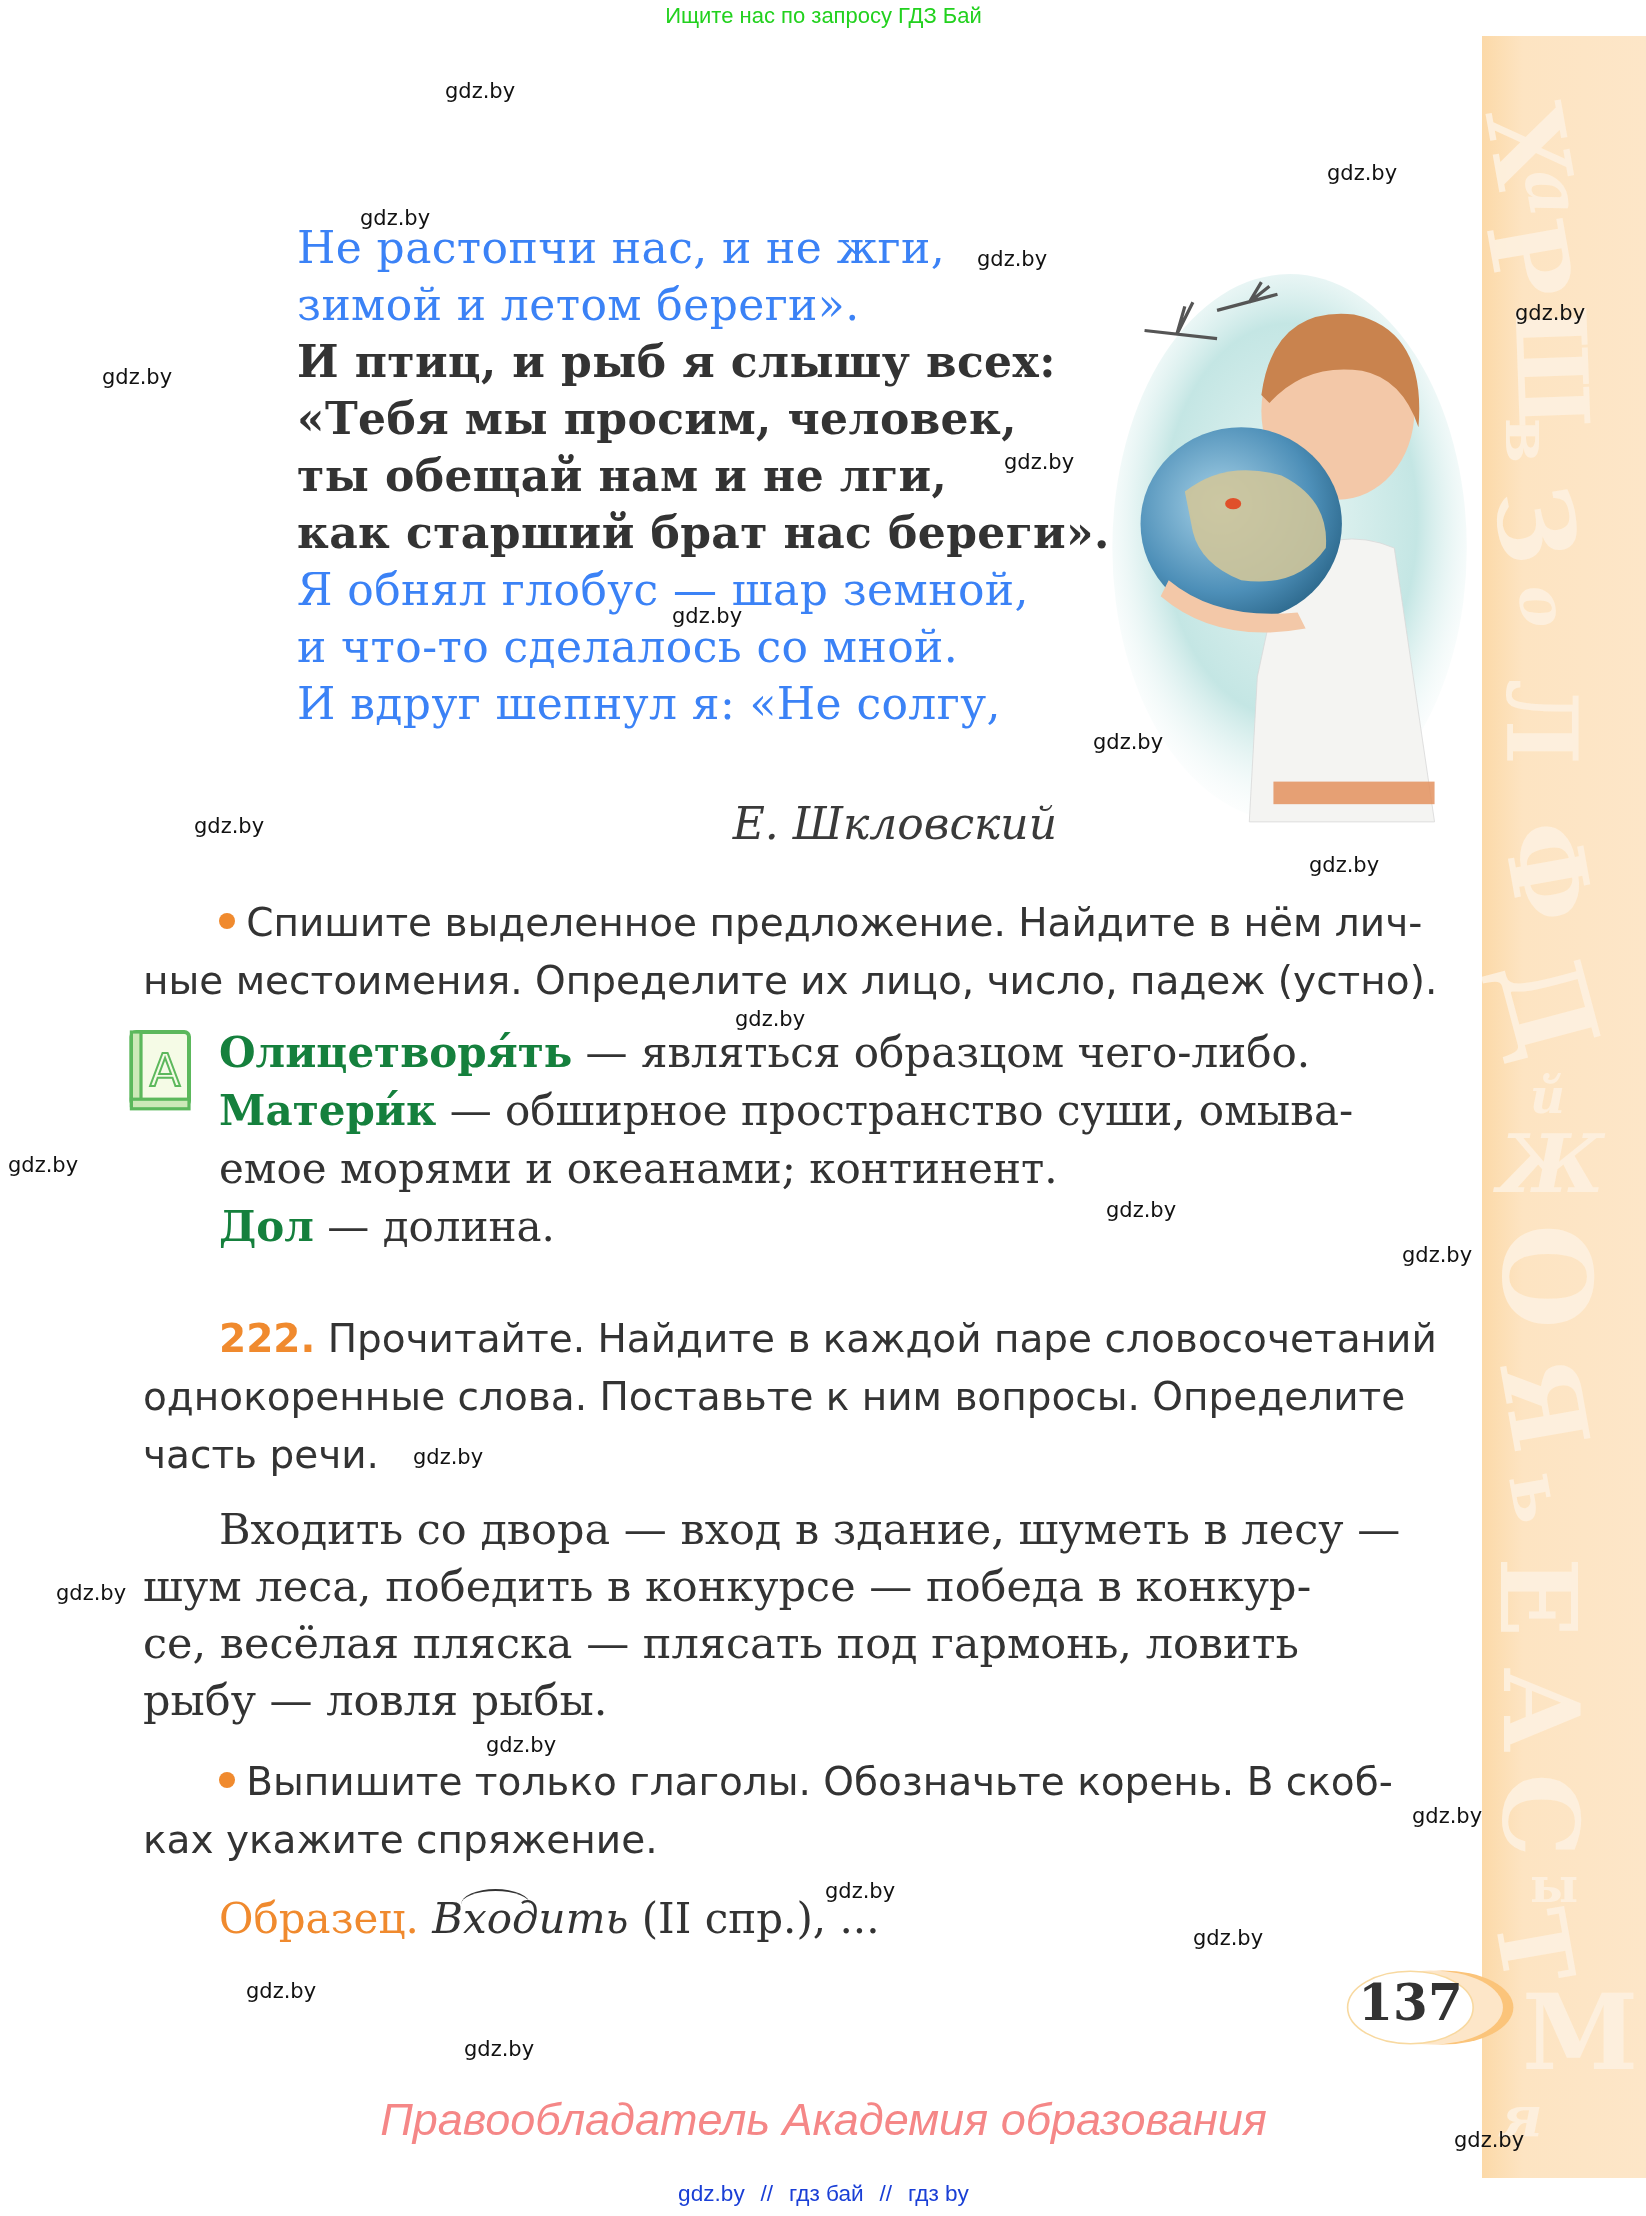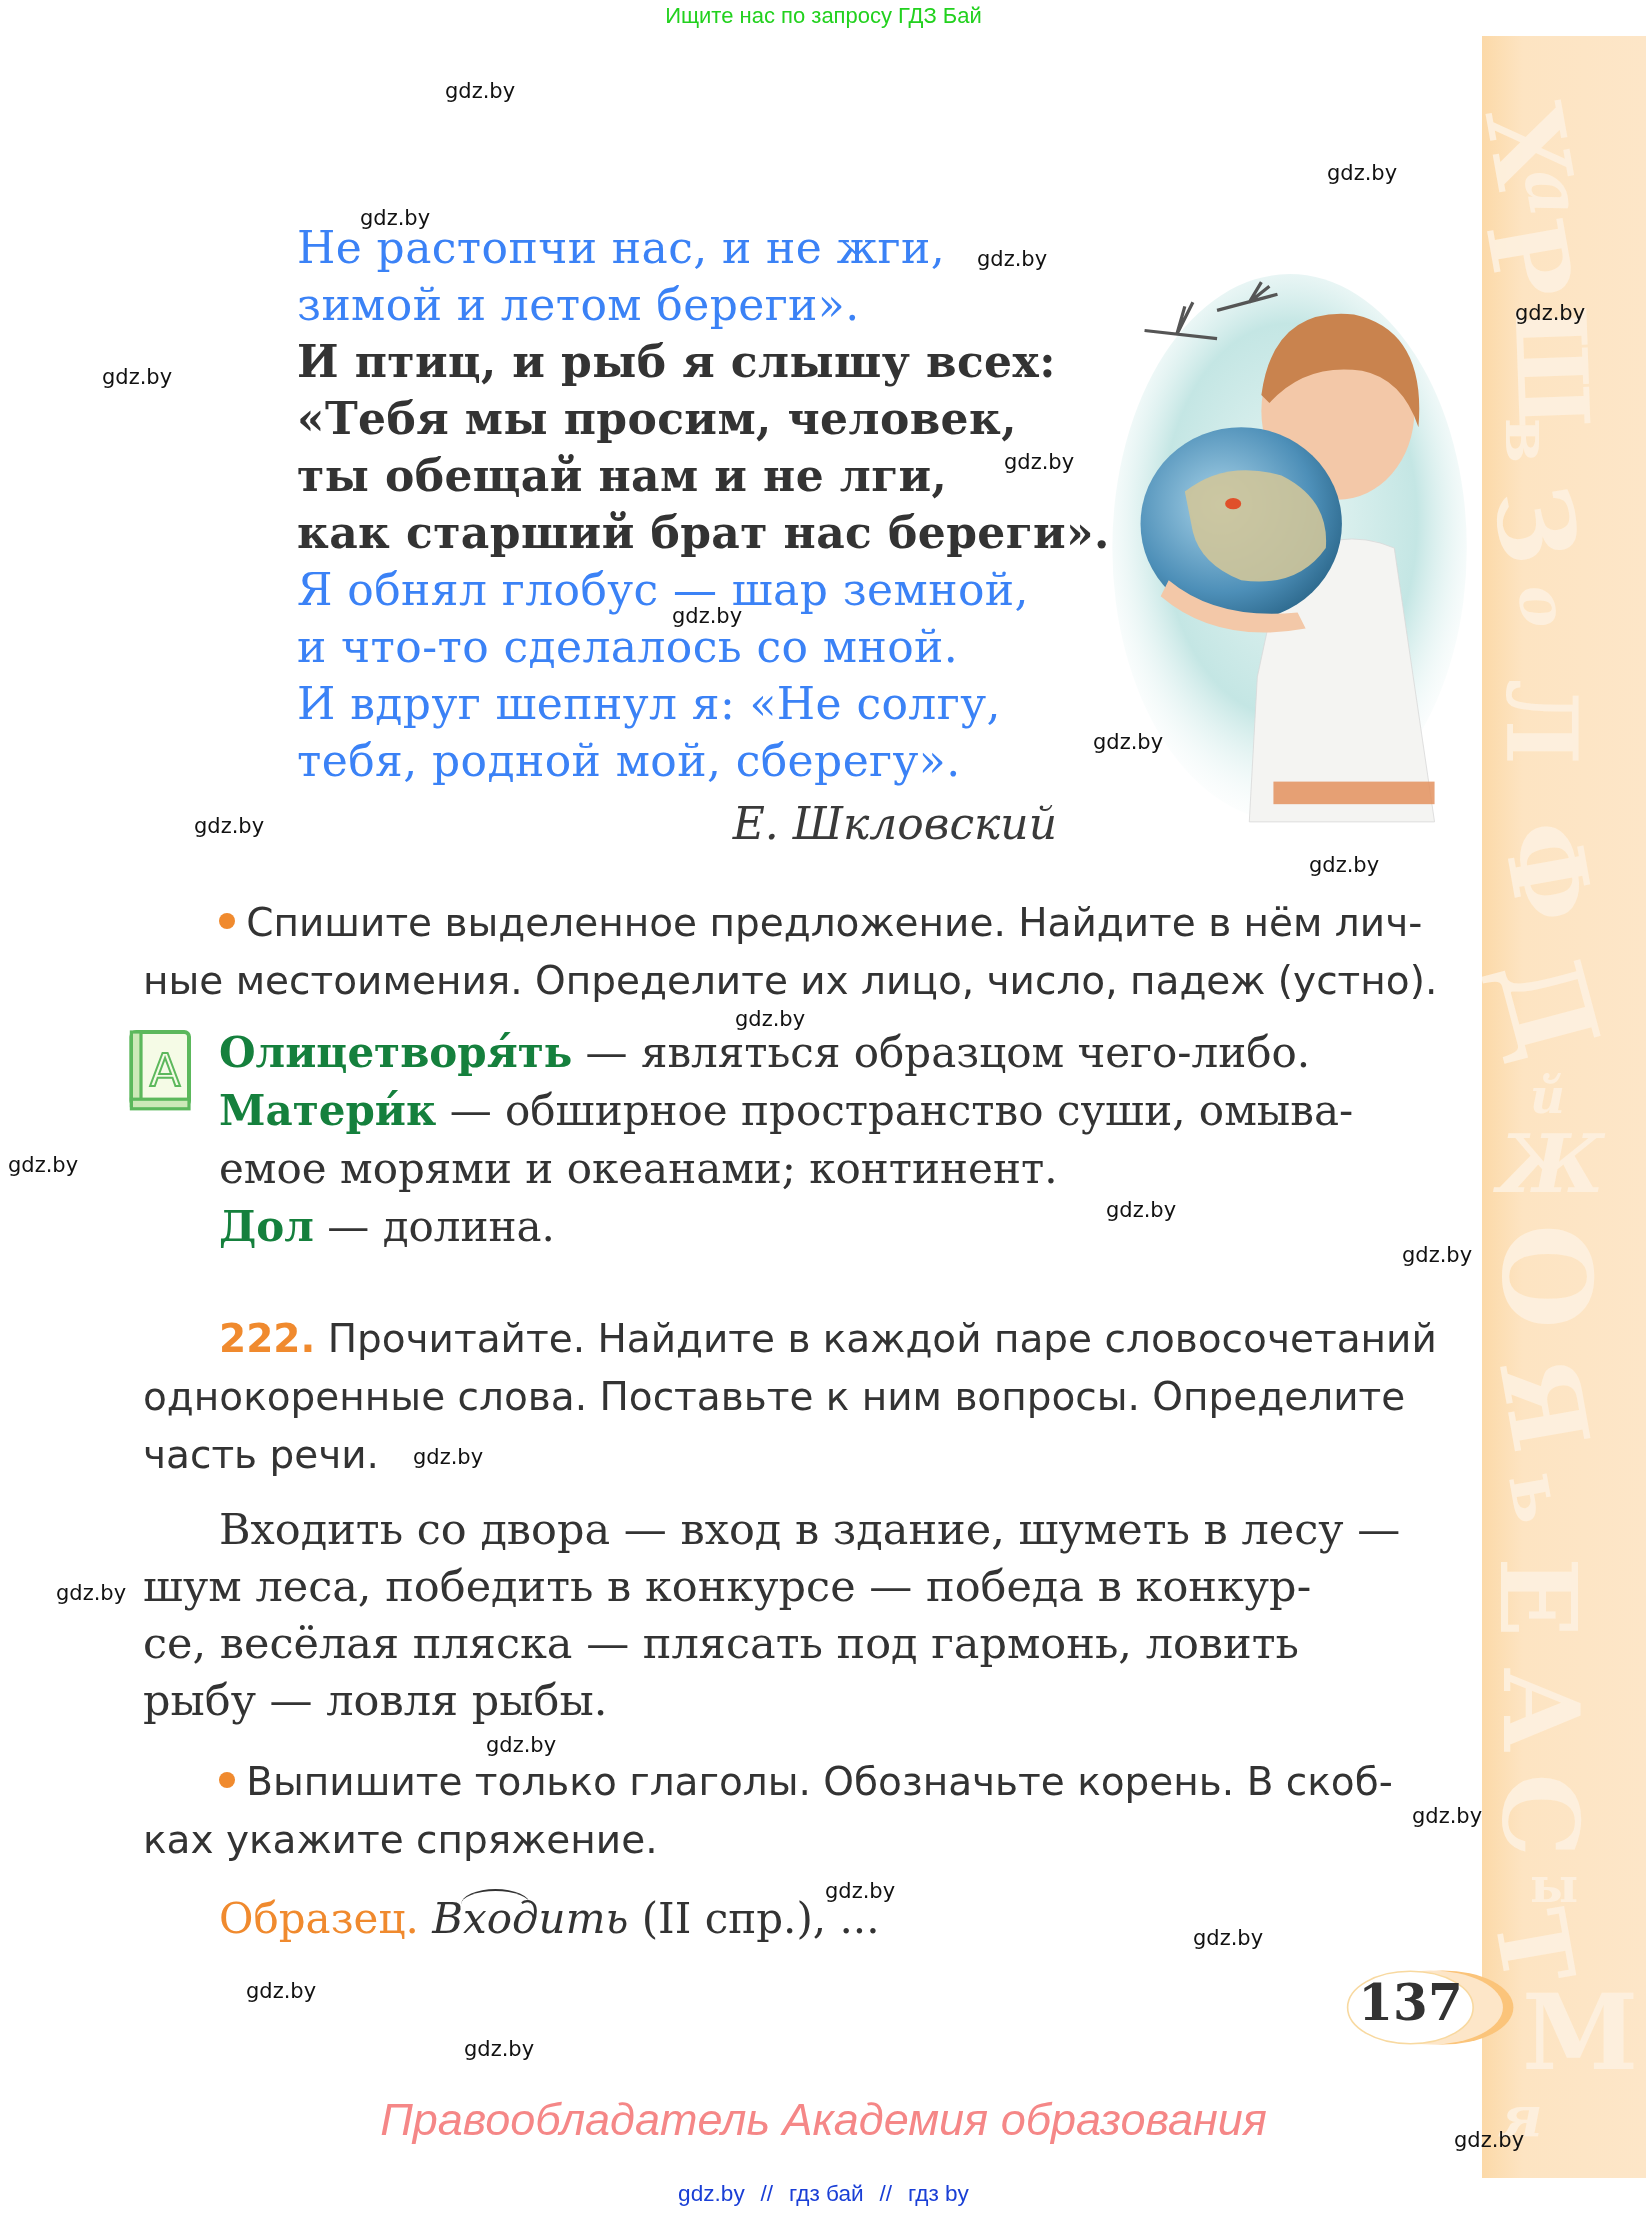--- a/index.html
+++ b/index.html
@@ -65,21 +65,20 @@
 <div class="poem">
   <div class="poem-line">Не растопчи нас, и не жги,</div>
   <div class="poem-line">зимой и летом береги».</div>
   <div class="poem-line bold">И птиц, и рыб я слышу всех:</div>
   <div class="poem-line bold">«Тебя мы просим, человек,</div>
   <div class="poem-line bold">ты обещай нам и не лги,</div>
   <div class="poem-line bold">как старший брат нас береги».</div>
   <div class="poem-line">Я обнял глобус — шар земной,</div>
   <div class="poem-line">и что-то сделалось со мной.</div>
   <div class="poem-line">И вдруг шепнул я: «Не солгу,</div>
-  <div class="poem-line">тебя, родной мой, сберегу».</div>
 </div>
 <div class="author">Е. Шкловский</div>
 
 <div class="illus">
   <svg width="371" height="580" viewBox="0 0 460 720">
     <defs>
       <radialGradient id="sky" cx="50%" cy="45%" r="60%">
         <stop offset="0%" stop-color="#e9f6f4"></stop>
         <stop offset="60%" stop-color="#c4e6e4"></stop>
         <stop offset="100%" stop-color="#ffffff" stop-opacity="0"></stop>

